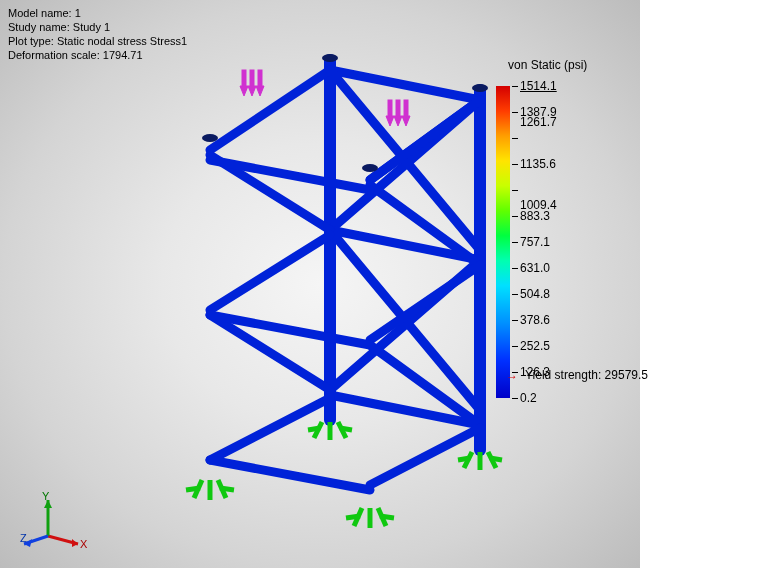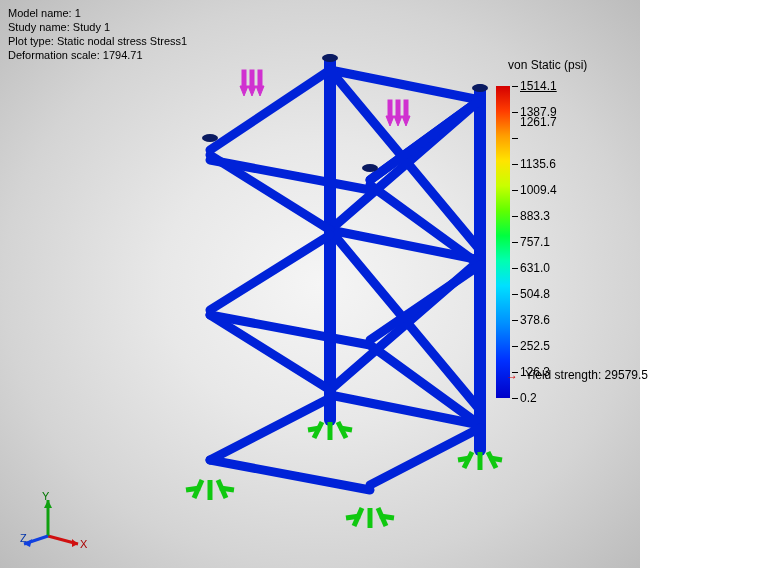--- a/index.html
+++ b/index.html
@@ -172,21 +172,21 @@
     <div id="tick-wrap">
         <div class="tick" style="top: 0px;"></div>
         <div class="legend-label" style="top: -7px; text-decoration: underline;">1514.1</div>
         <div class="tick" style="top: 26px;"></div>
         <div class="legend-label" style="top: 19px;">1387.9</div>
         <div class="tick" style="top: 52px;"></div>
         <div class="legend-label" style="top: 29px;">1261.7</div>
         <div class="tick" style="top: 78px;"></div>
         <div class="legend-label" style="top: 71px;">1135.6</div>
         <div class="tick" style="top: 104px;"></div>
-        <div class="legend-label" style="top: 97px;">1009.4</div>
+        <div class="legend-label" style="top: 112px;">1009.4</div>
         <div class="tick" style="top: 130px;"></div>
         <div class="legend-label" style="top: 123px;">883.3</div>
         <div class="tick" style="top: 156px;"></div>
         <div class="legend-label" style="top: 149px;">757.1</div>
         <div class="tick" style="top: 182px;"></div>
         <div class="legend-label" style="top: 175px;">631.0</div>
         <div class="tick" style="top: 208px;"></div>
         <div class="legend-label" style="top: 201px;">504.8</div>
         <div class="tick" style="top: 234px;"></div>
         <div class="legend-label" style="top: 227px; text-align: center;">378.6</div>

